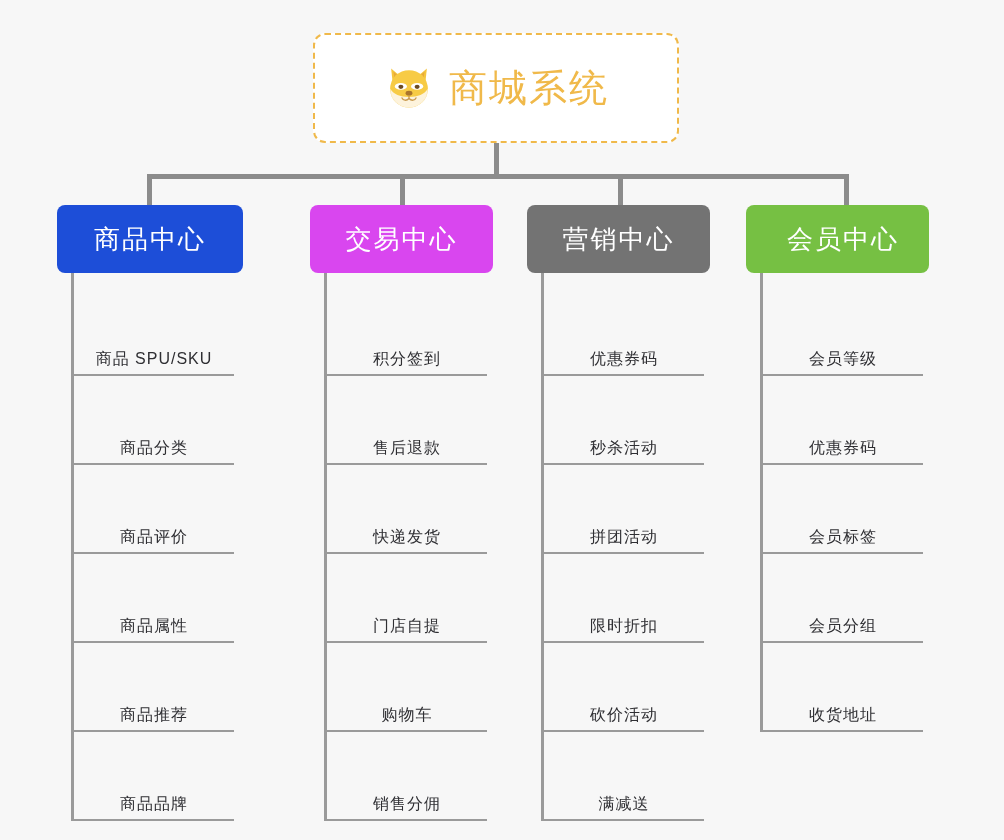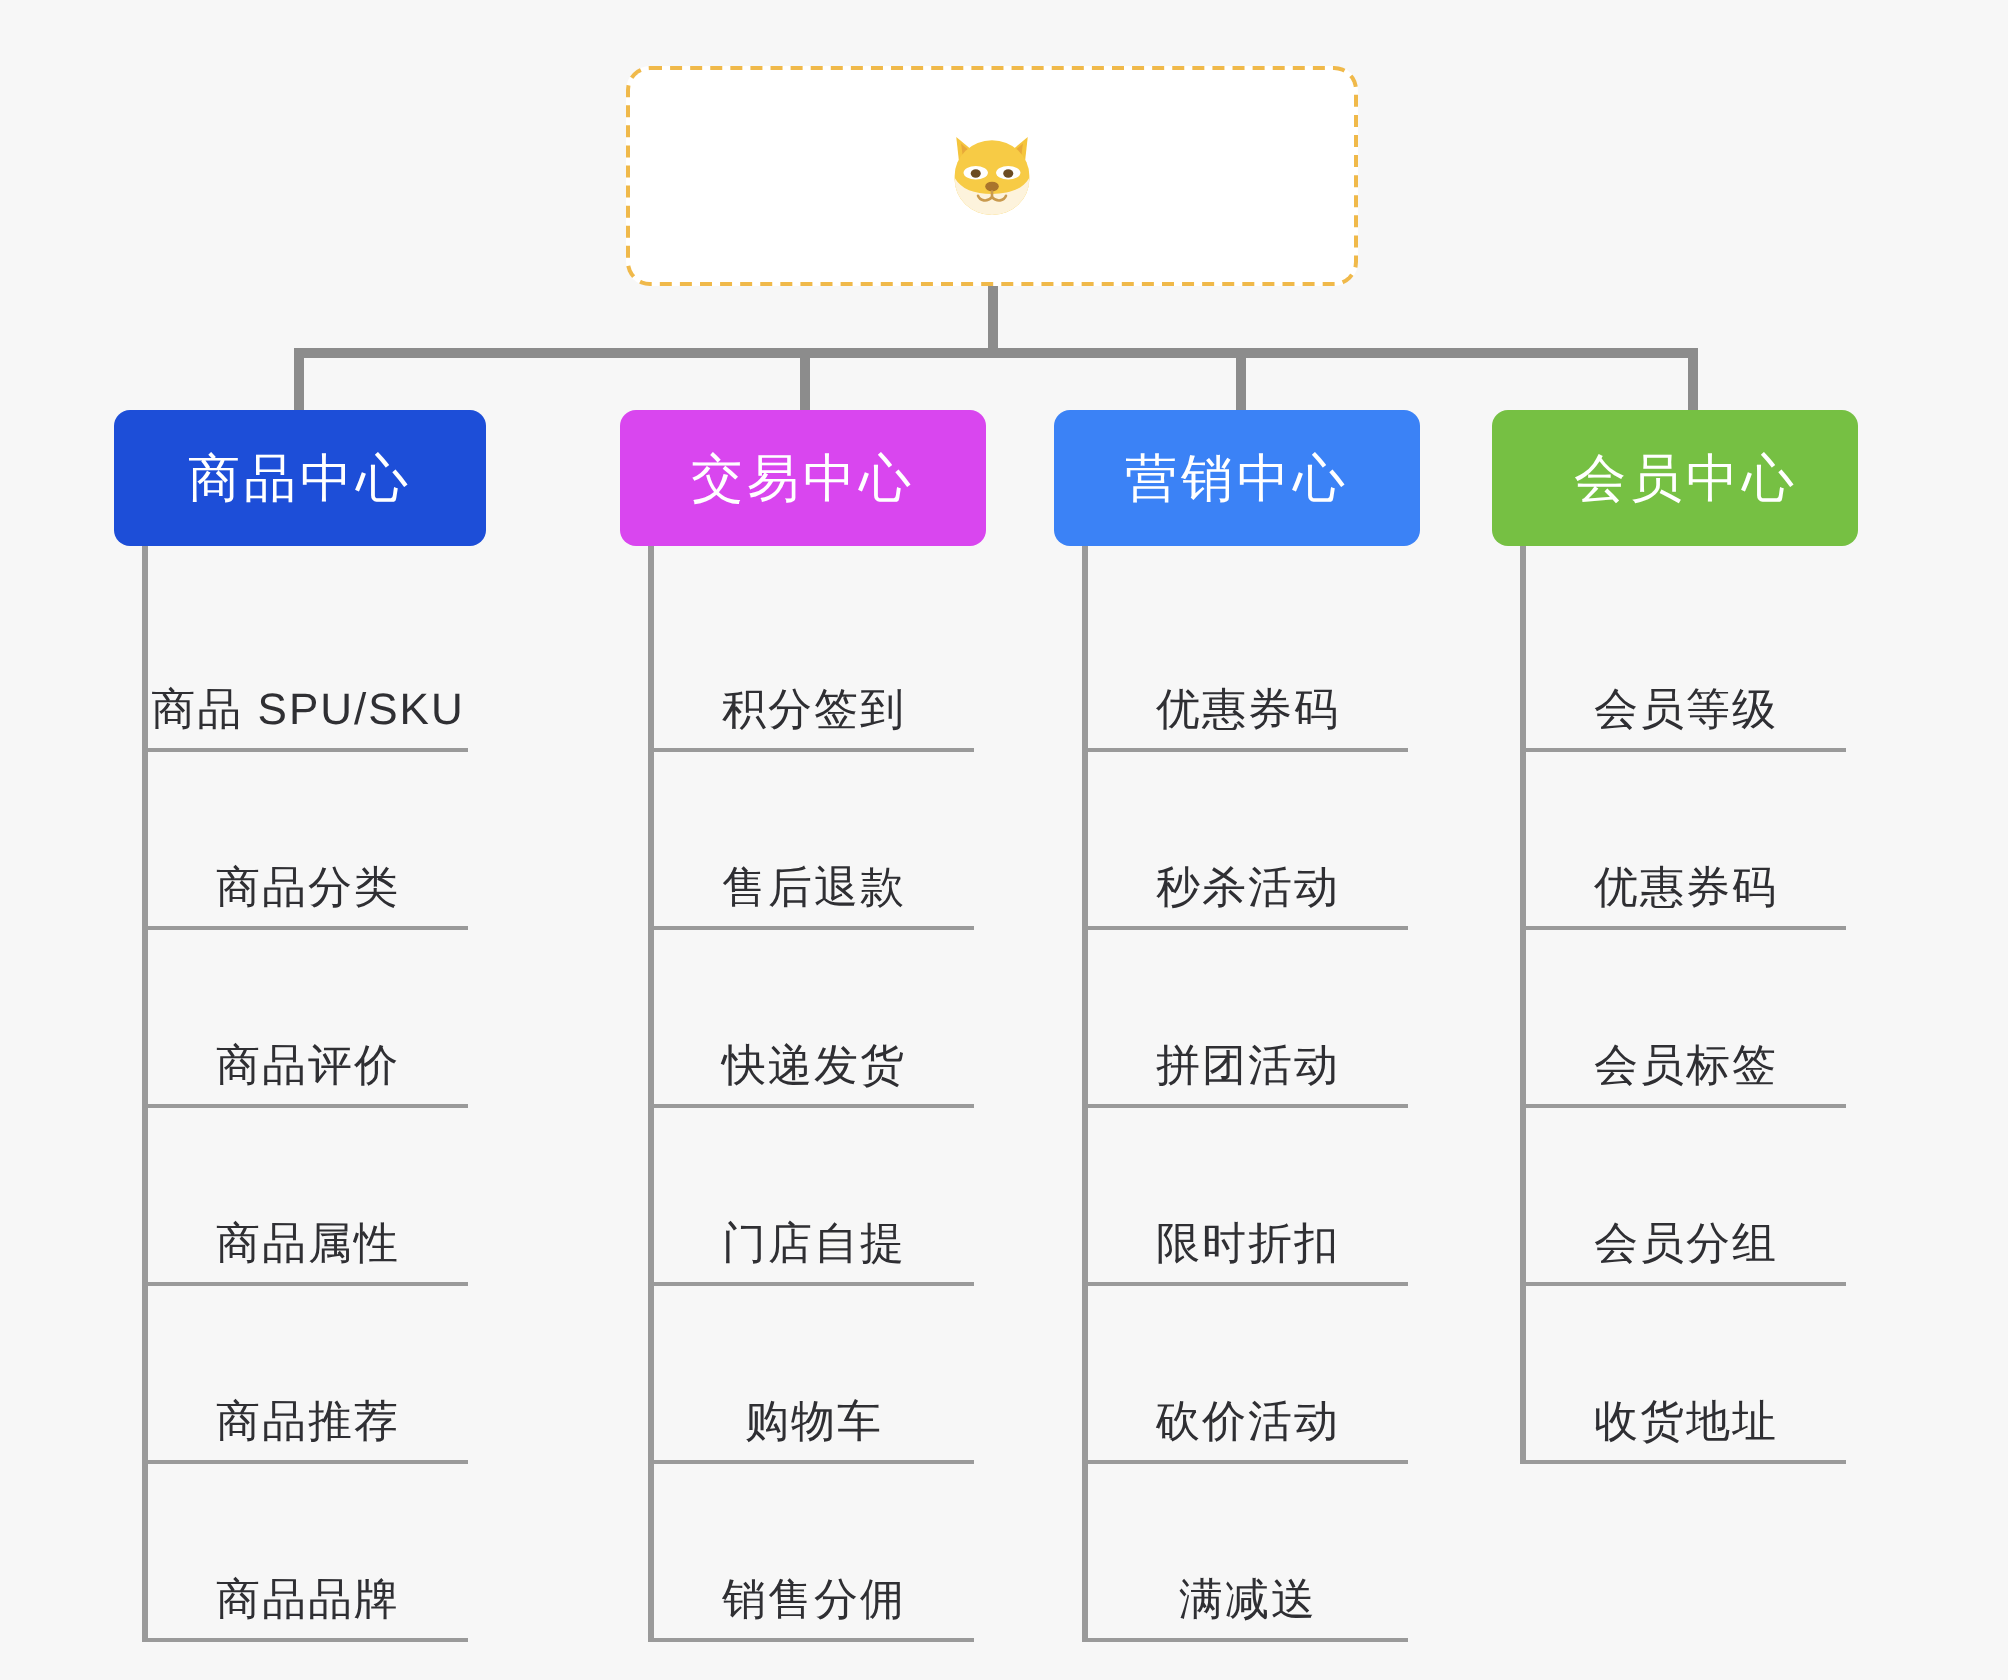--- a/index.html
+++ b/index.html
@@ -91,21 +91,21 @@
     height: 89px;
     margin-left: 0;
     width: 160px;
     border-bottom: 2px solid #9a9a9a;
     display: flex;
     align-items: flex-end;
     justify-content: center;
     padding-bottom: 4px;
   }
   .leaf-label {
-    font-size: 22px;
+    font-size: 16px;
     color: #2f2f33;
     letter-spacing: 1px;
     white-space: nowrap;
     padding: 0 6px;
   }
 </style>
 </head>
 <body style="background: rgb(247, 247, 247);">
 
 <div id="chart-root" style="background: rgb(247, 247, 247);">
@@ -124,20 +124,21 @@
         <ellipse cx="22" cy="30" rx="7.5" ry="4.2" fill="#ffffff"></ellipse>
         <ellipse cx="42" cy="30" rx="7.5" ry="4.2" fill="#ffffff"></ellipse>
         <ellipse cx="22" cy="30.5" rx="3.1" ry="2.6" fill="#6b4b22"></ellipse>
         <ellipse cx="42" cy="30.5" rx="3.1" ry="2.6" fill="#6b4b22"></ellipse>
         <ellipse cx="32" cy="38.5" rx="4.2" ry="3" fill="#a9742c"></ellipse>
         <path d="M32 41.5 v3.5" stroke="#c99a4e" stroke-width="1.6" fill="none" stroke-linecap="round"></path>
         <path d="M32 45 c-3.2 3.4 -7.4 2.2 -8.6 -0.8" stroke="#c99a4e" stroke-width="1.6" fill="none" stroke-linecap="round"></path>
         <path d="M32 45 c3.2 3.4 7.4 2.2 8.6 -0.8" stroke="#c99a4e" stroke-width="1.6" fill="none" stroke-linecap="round"></path>
       </svg>
     </span>
+    <span class="root-title" style="color: rgb(240, 185, 74);">商城系统</span>
   </div>
 
   <div class="conn conn-v" style="left: 494px; top: 143px; width: 5px; height: 35px; background: rgb(140, 140, 140);"></div>
 
   <div class="conn conn-h" style="left: 149px; top: 174px; width: 700px; height: 5px; background: rgb(140, 140, 140);"></div>
 
   <div class="conn conn-v" style="left: 147px; top: 174px; width: 5px; height: 32px; background: rgb(140, 140, 140);"></div>
   <div class="conn conn-v" style="left: 400px; top: 174px; width: 5px; height: 32px; background: rgb(140, 140, 140);"></div>
   <div class="conn conn-v" style="left: 618px; top: 174px; width: 5px; height: 32px; background: rgb(140, 140, 140);"></div>
   <div class="conn conn-v" style="left: 844px; top: 174px; width: 5px; height: 32px; background: rgb(140, 140, 140);"></div>
@@ -188,21 +189,21 @@
       <div class="leaf-item">
           <span class="leaf-label">购物车</span>
         </div>
       <div class="leaf-item">
           <span class="leaf-label">销售分佣</span>
         </div>
     </div>
   </div>
 
   <div class="column col-2">
-    <div class="cat-header" style="background:#3b82f6;">
+    <div class="cat-header" style="background:#737373;">
       <span>营销中心</span>
     </div>
     <div class="leaf-list">
       <div class="leaf-item">
           <span class="leaf-label">优惠券码</span>
         </div>
       <div class="leaf-item">
           <span class="leaf-label">秒杀活动</span>
         </div>
       <div class="leaf-item">

